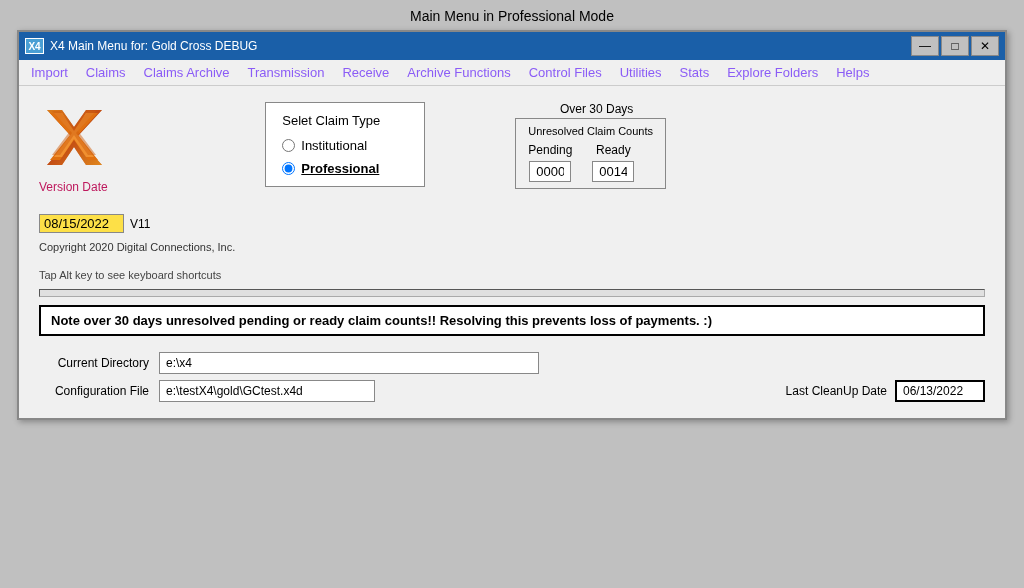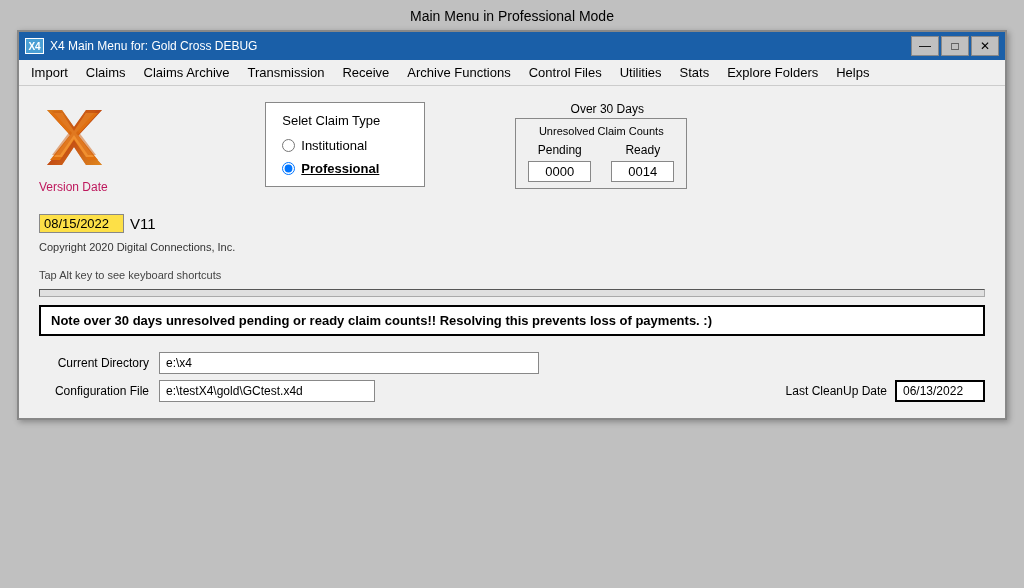--- a/index.html
+++ b/index.html
@@ -75,21 +75,21 @@
       display: flex;
       align-items: center;
       padding: 2px 4px;
       border-bottom: 1px solid #ccc;
       gap: 2px;
     }
     .menu-item {
       padding: 3px 8px;
       cursor: pointer;
       font-size: 13px;
-      color: #000000;
+      color: #8b5cf6;
     }
 
     .content {
       padding: 16px 20px;
       background: #f0f0f0;
     }
 
     .top-section {
       display: flex;
       align-items: flex-start;
@@ -126,21 +126,21 @@
       margin-bottom: 4px;
     }
     .version-date-field {
       border: 1px solid #888;
       background: #fde047;
       padding: 1px 4px;
       font-size: 13px;
       width: 85px;
     }
     .version-label {
-      font-size: 15px;
+      font-size: 12px;
     }
     .copyright {
       font-size: 11px;
       color: #333;
       margin-top: 4px;
     }
 
     .claim-type-area {
       border: 1px solid #888;
       padding: 10px 16px;
@@ -204,21 +204,21 @@
       gap: 4px;
     }
     .count-col-label {
       font-size: 12px;
     }
     .count-field {
       border: 1px solid #888;
       background: white;
       padding: 2px 6px;
       font-size: 13px;
-      width: 63px;
+      width: 42px;
       text-align: center;
     }
 
     .shortcut-hint {
       font-size: 11px;
       color: #444;
       margin-bottom: 8px;
       margin-top: 10px;
     }
 

